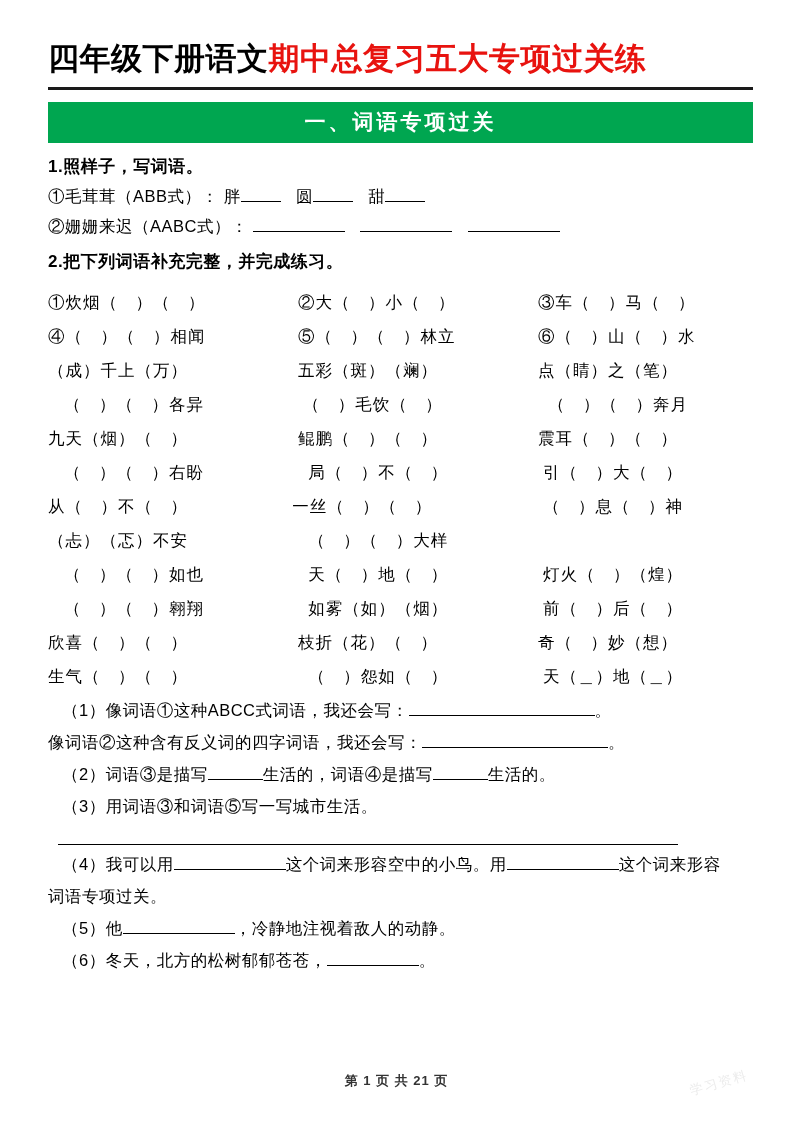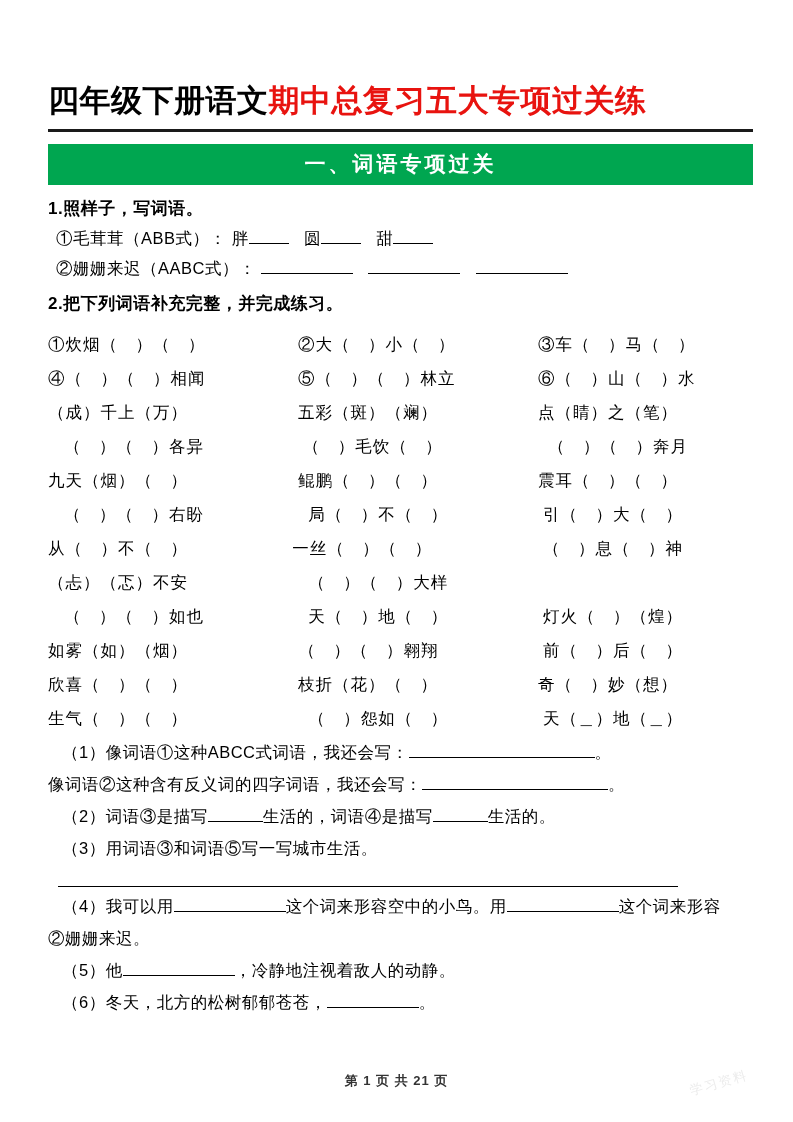--- a/index.html
+++ b/index.html
@@ -28,21 +28,21 @@
     display: flex;
     align-items: baseline;
     justify-content: flex-start;
     white-space: nowrap;
     font-weight: bold;
     font-size: 31px;
     letter-spacing: 0.5px;
     margin-top: 4px;
   }
   .title-black { color: #000000; }
-  .title-red { color: #e8130f; margin-top: 42px; }
+  .title-red { color: #e8130f; }
   .title-underline {
     border-bottom: 3px solid #1a1a1a;
     width: 705px;
     margin: 7px 0 0 0;
   }
   
   .banner {
     margin-top: 12px;
     background: #00a650;
     color: #ffffff;
@@ -55,21 +55,21 @@
   }
   
   .q-head {
     font-weight: bold;
     font-size: 17px;
     margin: 12px 0 4px 0;
     letter-spacing: 0.5px;
   }
   .line {
     font-size: 16.5px;
-    margin: 8px 8px;
+    margin: 8px 0;
     letter-spacing: 0.5px;
   }
   .blank {
     display: inline-block;
     border-bottom: 1px solid #000;
     vertical-align: baseline;
   }
   .b40 { width: 40px; }
   .b55 { width: 55px; }
   .b90 { width: 92px; }
@@ -201,22 +201,22 @@
       <div class="cell c1">（忐）（忑）不安</div>
       <div class="cell c2 indent">（　）（　）大样</div>
       <div class="cell c3"></div>
     </div>
     <div class="grid-row">
       <div class="cell c1 indent">（　）（　）如也</div>
       <div class="cell c2">天（　）地（　）</div>
       <div class="cell c3">灯火（　）（煌）</div>
     </div>
     <div class="grid-row">
+      <div class="cell c1 indent">（　）（　）翱翔</div>
       <div class="cell c2">如雾（如）（烟）</div>
-      <div class="cell c1 indent">（　）（　）翱翔</div>
       <div class="cell c3">前（　）后（　）</div>
     </div>
     <div class="grid-row">
       <div class="cell c1">欣喜（　）（　）</div>
       <div class="cell c2">枝折（花）（　）</div>
       <div class="cell c3">奇（　）妙（想）</div>
     </div>
     <div class="grid-row">
       <div class="cell c1">生气（　）（　）</div>
       <div class="cell c2 indent">（　）怨如（　）</div>
@@ -231,21 +231,21 @@
     <span>像词语②这种含有反义词的四字词语，我还会写：</span><span class="blank b180"></span><span>。</span>
   </div>
   <div class="sub sub-indent">
     <span>（2）词语③是描写</span><span class="blank b55"></span><span>生活的，词语④是描写</span><span class="blank b55"></span><span>生活的。</span>
   </div>
   <div class="sub sub-indent">（3）用词语③和词语⑤写一写城市生活。</div>
   <div class="rule-long"></div>
   <div class="sub sub-indent">
     <span>（4）我可以用</span><span class="blank b110"></span><span>这个词来形容空中的小鸟。用</span><span class="blank b110"></span><span>这个词来形容</span>
   </div>
-  <div class="sub">②姗姗来迟。</div>
+  <div class="sub">词语专项过关。</div>
   <div class="sub sub-indent">
     <span>（5）他</span><span class="blank b110"></span><span>，冷静地注视着敌人的动静。</span>
   </div>
   <div class="sub sub-indent">
     <span>（6）冬天，北方的松树郁郁苍苍，</span><span class="blank b90"></span><span>。</span>
   </div>
 
   <div class="watermark">学习资料</div>
 </div>
 

